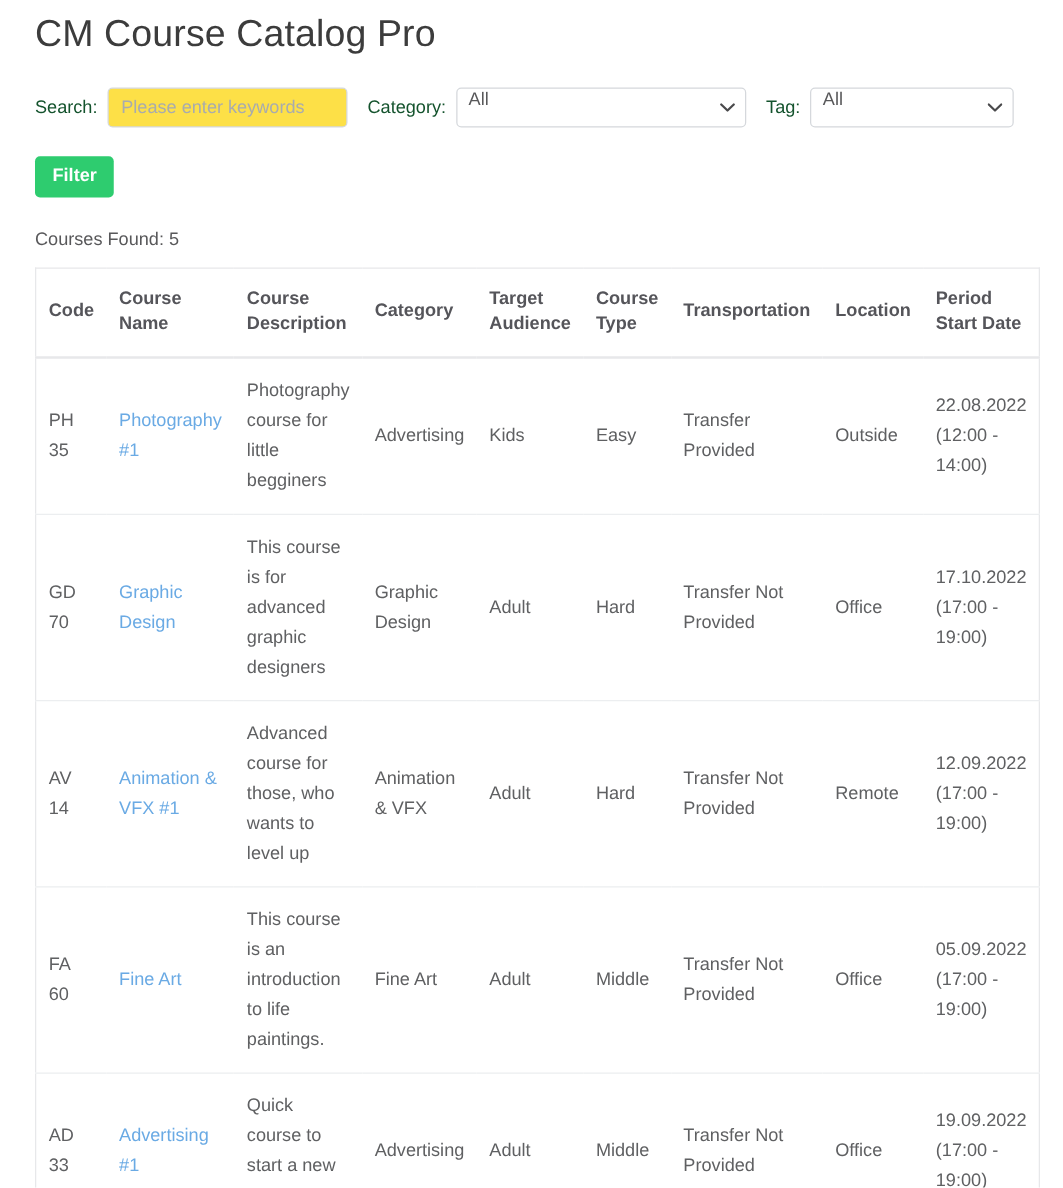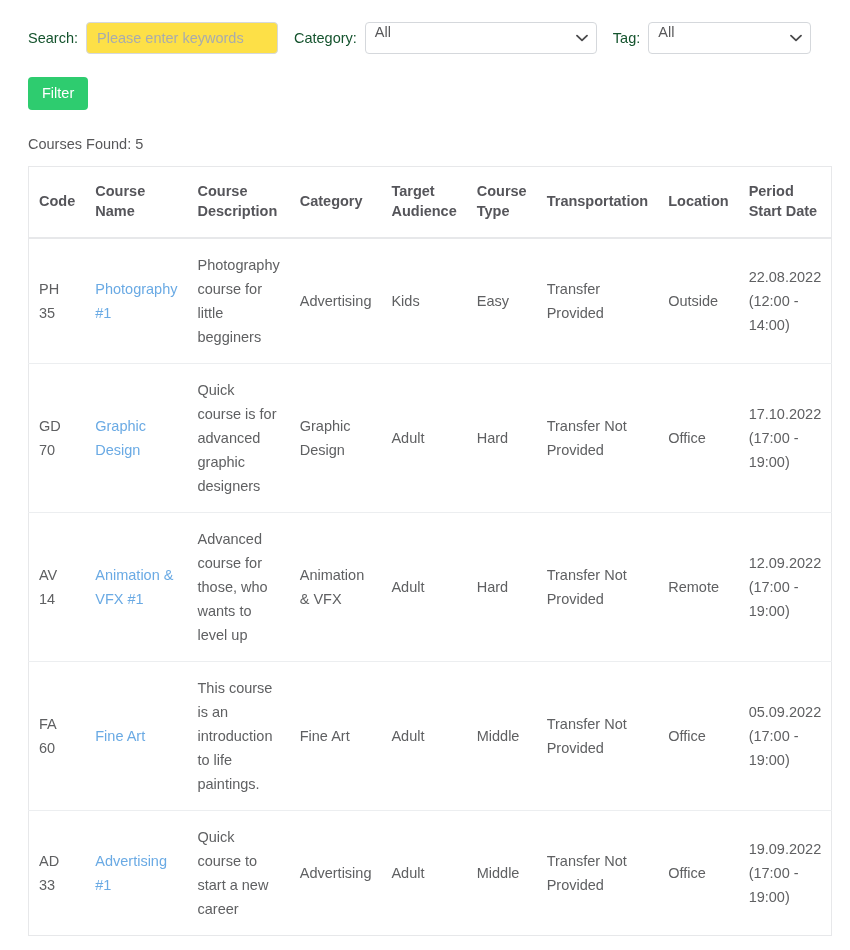--- a/index.html
+++ b/index.html
@@ -91,21 +91,21 @@
   .gap-tag { margin-left: 16px; }
   
   .filter-btn {
     margin-top: 23px;
     display: inline-block;
     background: #2ecc6f;
     color: #ffffff;
     border: none;
     border-radius: 4px;
     font-size: 14.5px;
-    font-weight: normal;
+    font-weight: bold;
     font-family: "Liberation Sans", sans-serif;
     padding: 8px 14px 9px;
     line-height: 16px;
     cursor: pointer;
   }
   .found-text {
     margin-top: 26px;
     font-size: 14.5px;
     color: #58585a;
   }
@@ -147,20 +147,21 @@
     color: #6aaae4;
     text-decoration: none;
     cursor: pointer;
   }
 </style>
 </head>
 <body>
 
 <div class="page">
 
+  <h1 class="page-title">CM Course Catalog Pro</h1>
 
   <div class="filter-bar">
 
     <div class="field-group">
       <span class="field-label">Search:</span>
       <input class="search-input" type="text" placeholder="Please enter keywords" style="">
     </div>
 
     <div class="field-group gap-cat">
       <span class="field-label">Category:</span>
@@ -220,21 +221,21 @@
         <td class="col-aud">Kids</td>
         <td class="col-type">Easy</td>
         <td class="col-trans">Transfer Provided</td>
         <td class="col-loc">Outside</td>
         <td class="col-period">22.08.2022 (12:00 - 14:00)</td>
       </tr>
 
       <tr>
         <td class="col-code">GD 70</td>
         <td class="col-name"><a class="course-link">Graphic Design</a></td>
-        <td class="col-desc">Quick course is for advanced graphic designers</td>
+        <td class="col-desc">This course is for advanced graphic designers</td>
         <td class="col-cat">Graphic Design</td>
         <td class="col-aud">Adult</td>
         <td class="col-type">Hard</td>
         <td class="col-trans">Transfer Not Provided</td>
         <td class="col-loc">Office</td>
         <td class="col-period">17.10.2022 (17:00 - 19:00)</td>
       </tr>
 
       <tr>
         <td class="col-code">AV 14</td>

